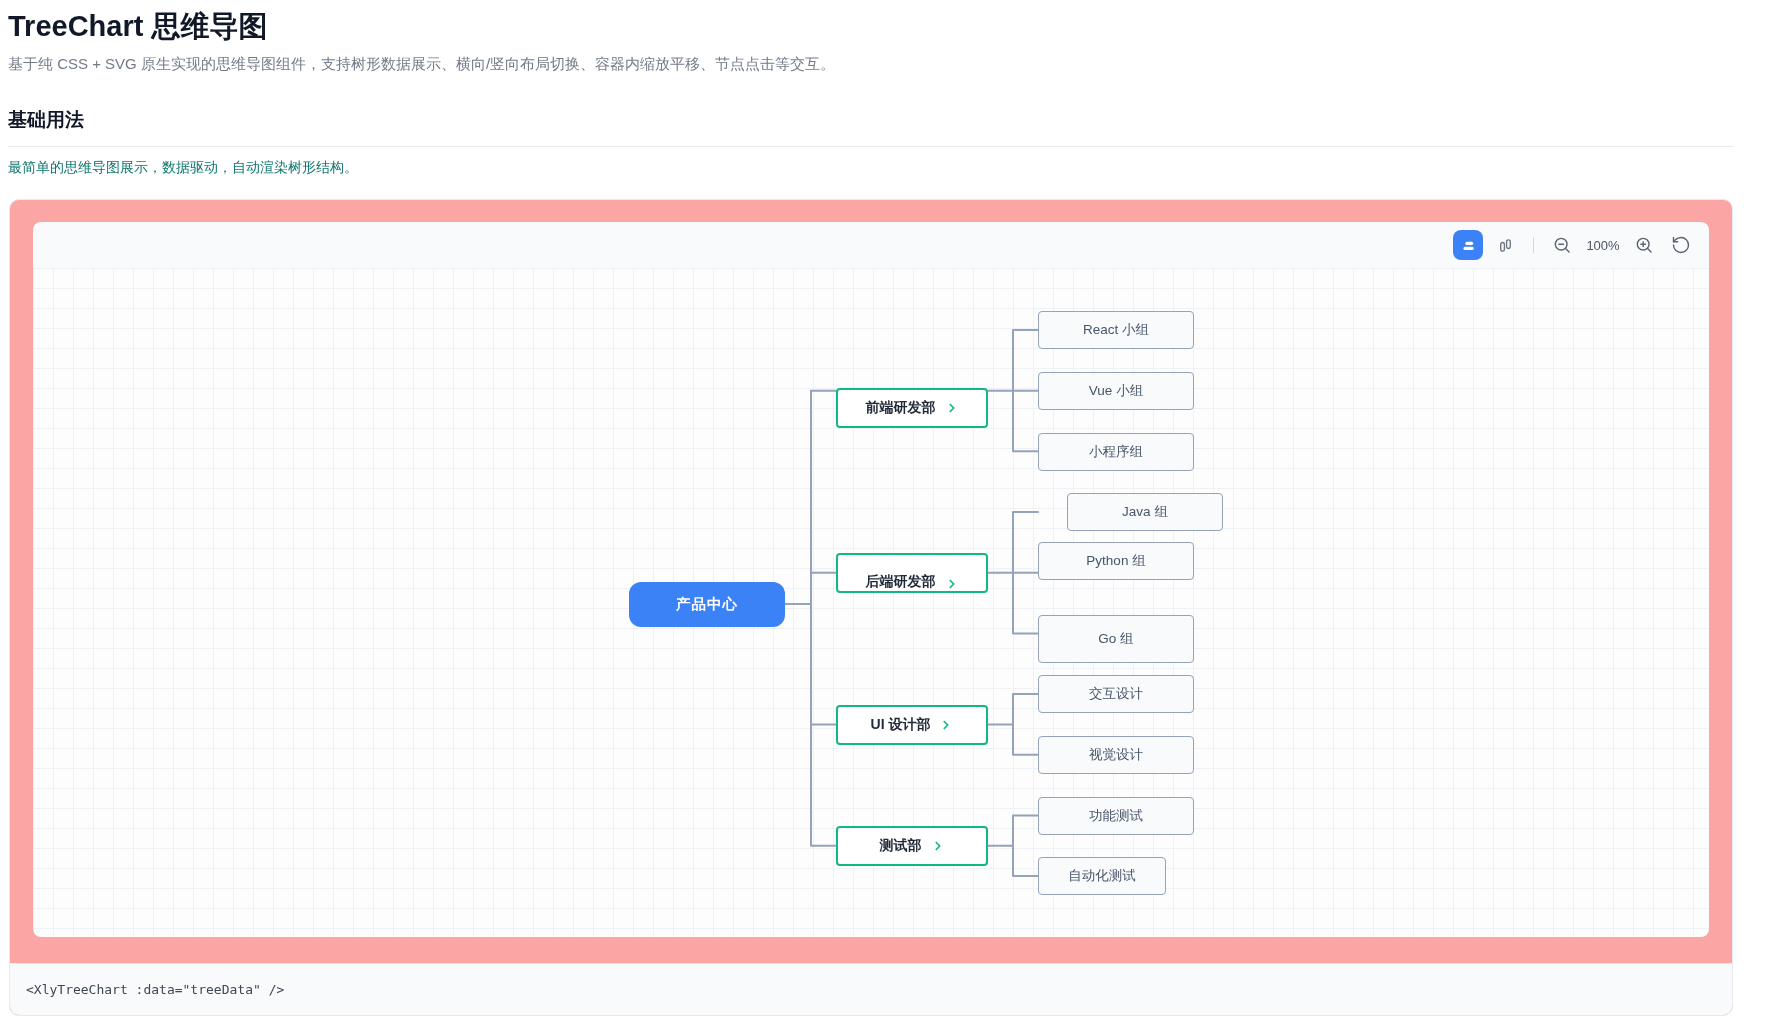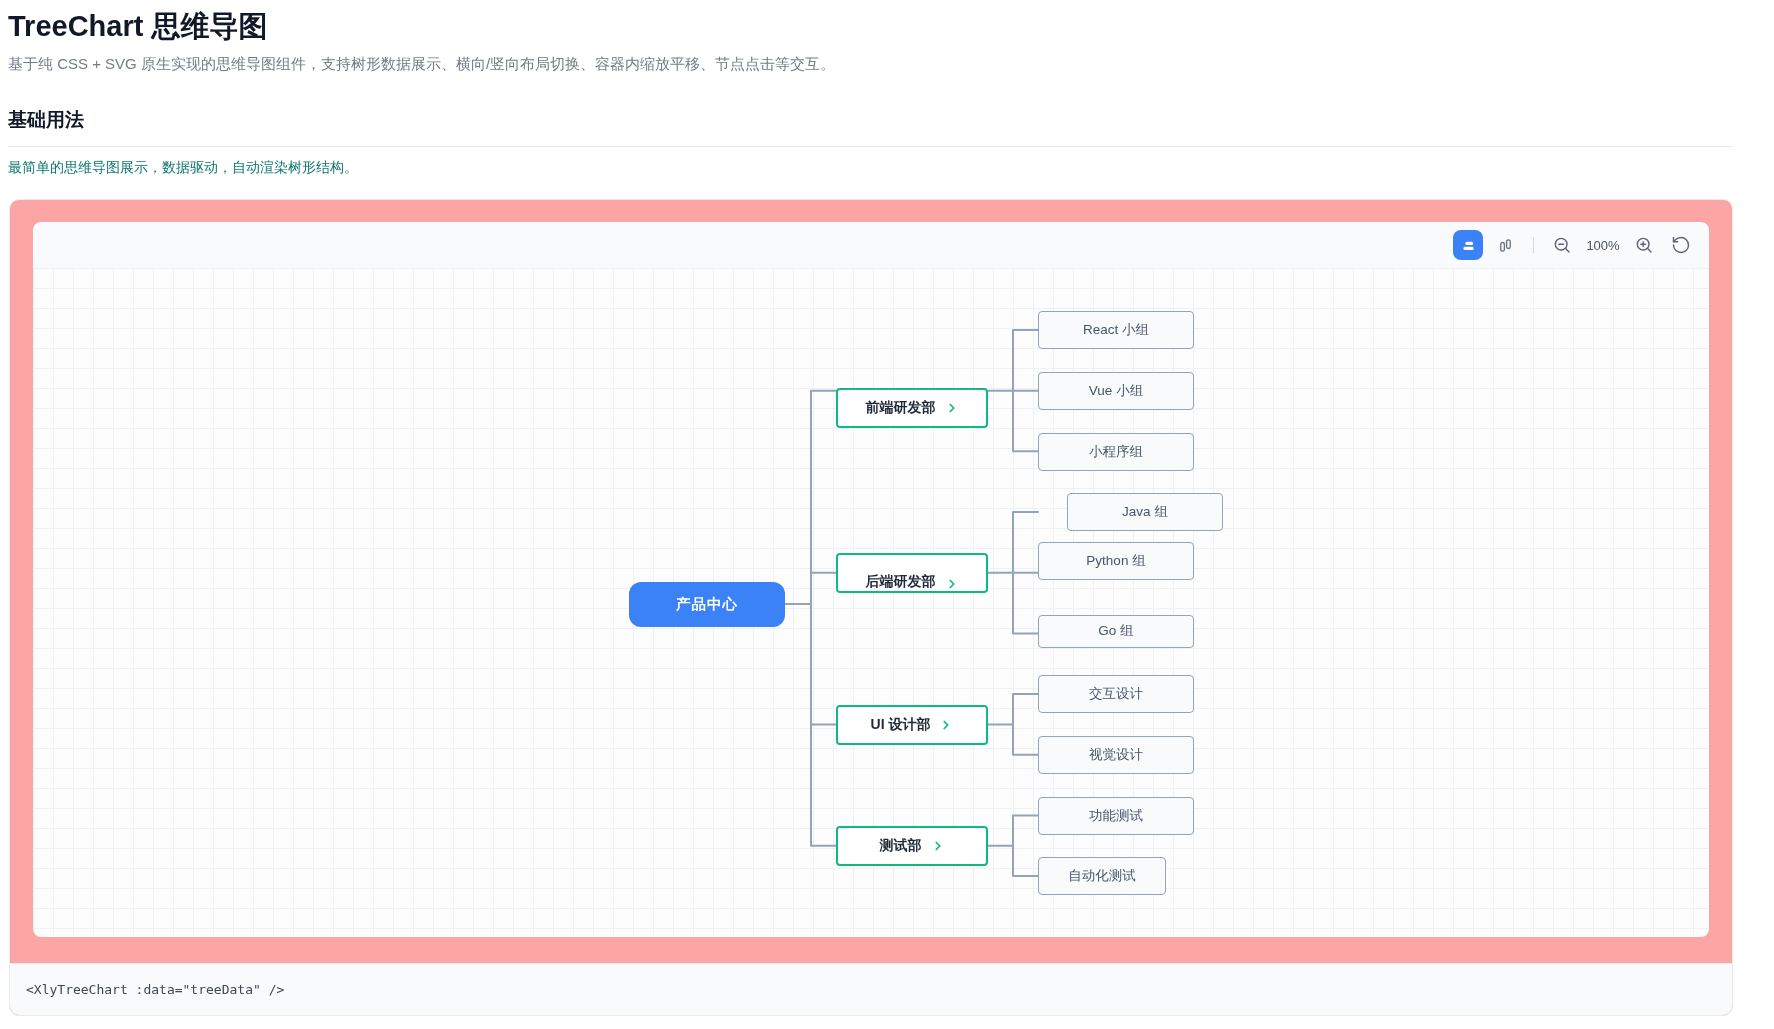--- a/index.html
+++ b/index.html
@@ -148,21 +148,21 @@
             <svg width="14" height="14" viewBox="0 0 16 16">
               <path d="M6 4l4 4-4 4" fill="none" stroke="#10b981" stroke-width="2" stroke-linecap="round" stroke-linejoin="round"></path>
             </svg>
           </div>
           <div class="node lvl2" style="left: 1034px; top: 225px; width: 156px; height: 38px;">
             <span>Java 组</span>
           </div>
           <div class="node lvl2" style="left: 1005px; top: 274px; width: 156px; height: 38px;">
             <span>Python 组</span>
           </div>
-          <div class="node lvl2" style="left: 1005px; top: 346.4px; width: 156px; height: 33px;">
+          <div class="node lvl2" style="left: 1005px; top: 346.4px; width: 156px; height: 48px;">
             <span>Go 组</span>
           </div>
           <div class="node lvl1" style="left: 803px; top: 284.7px; width: 152px; height: 40px; align-items: flex-end;">
             <span>后端研发部</span>
             <svg width="14" height="14" viewBox="0 0 16 16">
               <path d="M6 4l4 4-4 4" fill="none" stroke="#10b981" stroke-width="2" stroke-linecap="round" stroke-linejoin="round"></path>
             </svg>
           </div>
           <div class="node lvl2" style="left: 1005px; top: 407px; width: 156px; height: 38px;">
             <span>交互设计</span>

